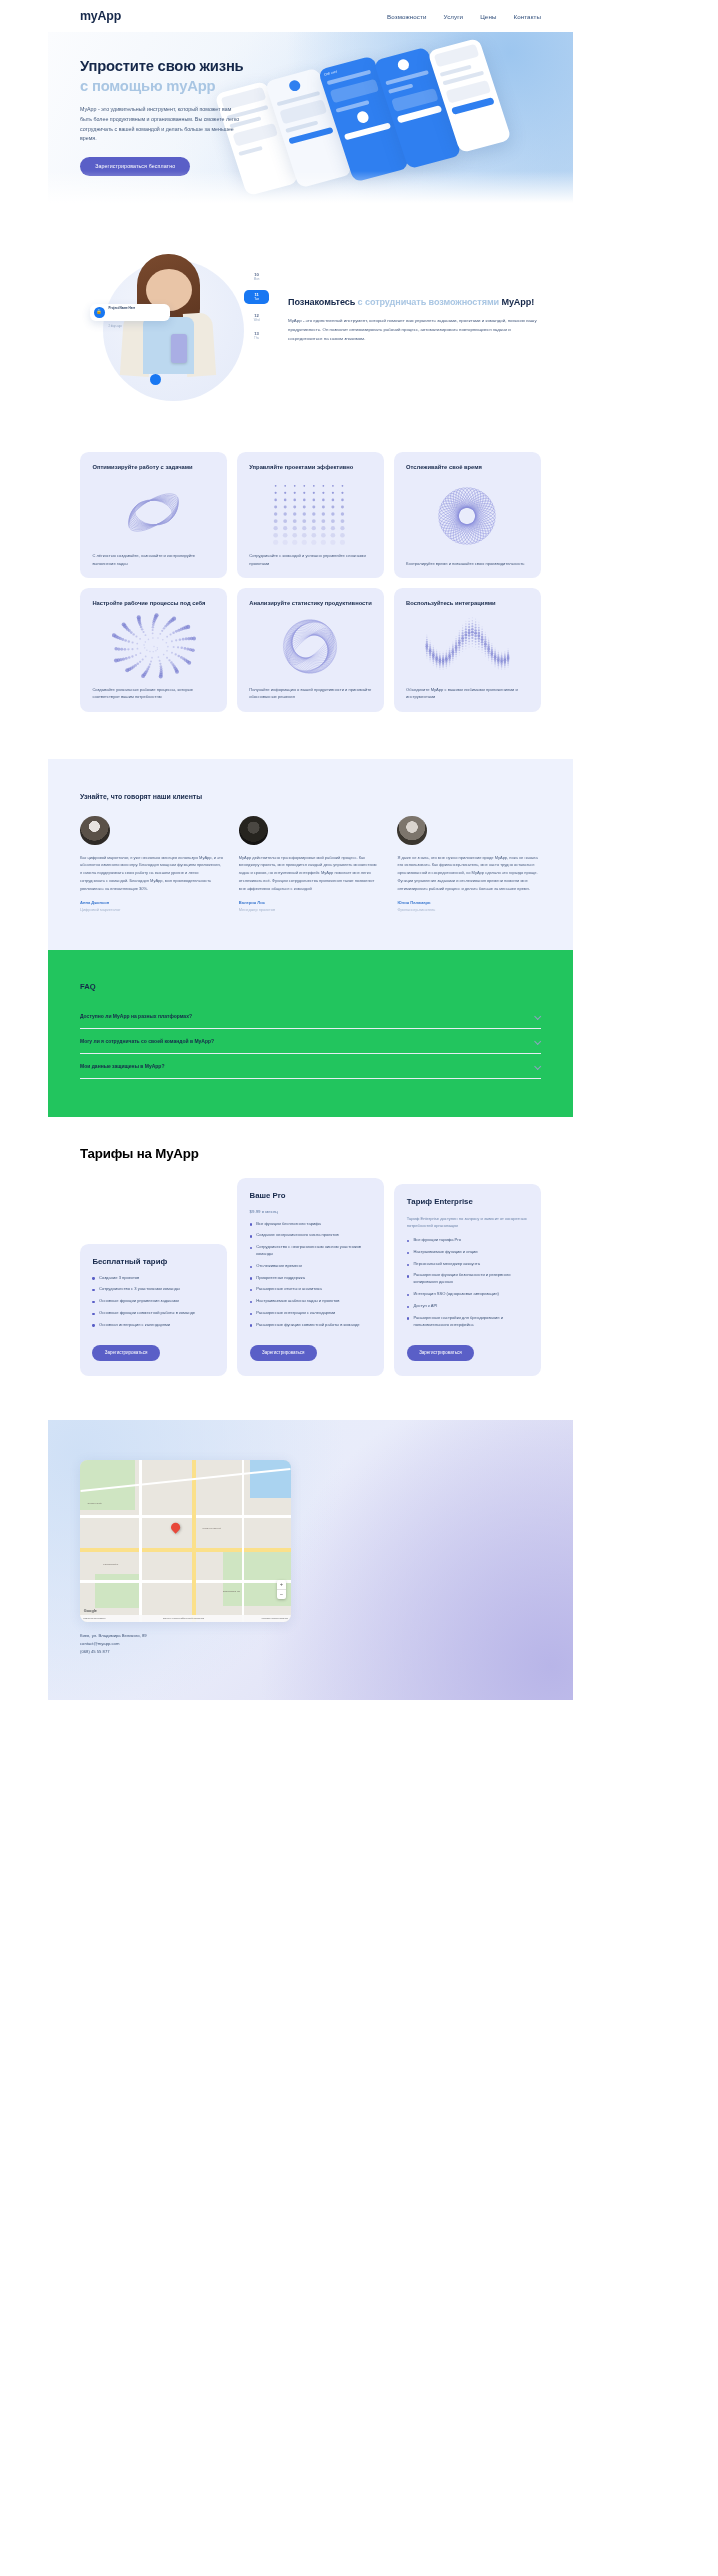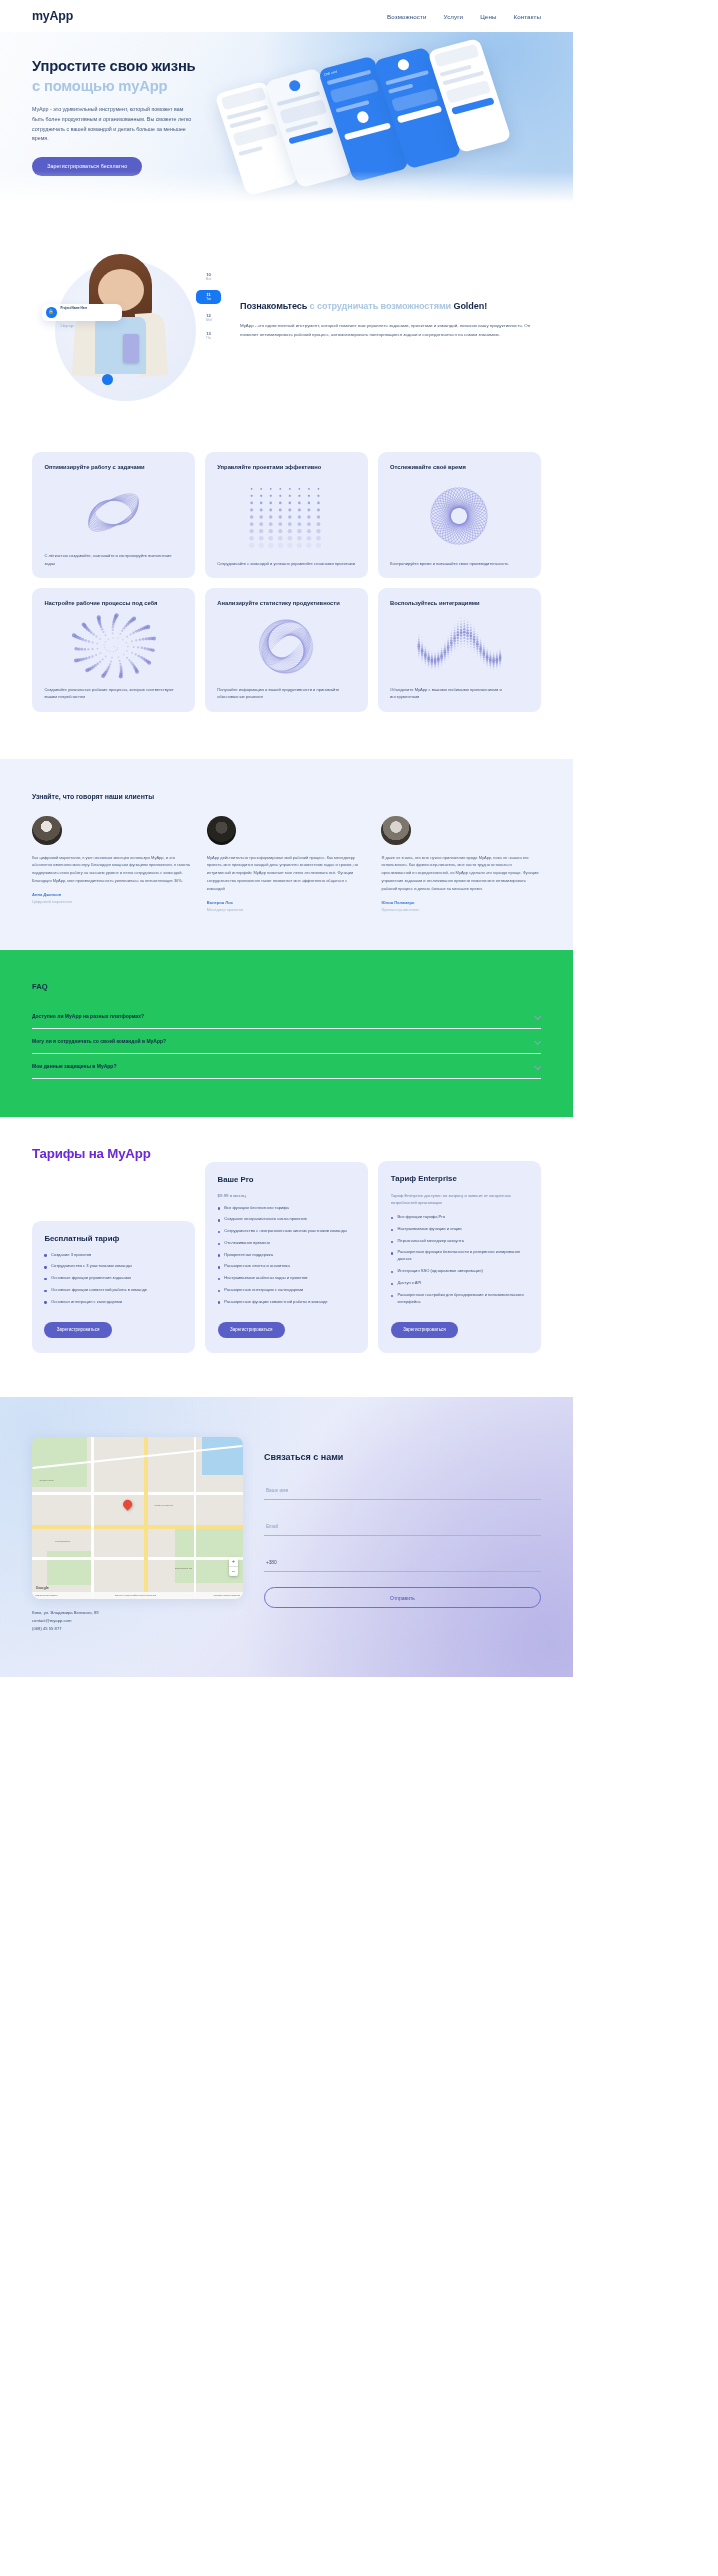--- a/index.html
+++ b/index.html
@@ -3,21 +3,21 @@
 <meta charset="utf-8">
 <style>
   * { box-sizing: border-box; margin: 0; padding: 0; }
   html, body {
     width: 718px;
     font-family: "Liberation Sans", sans-serif;
     background: #ffffff;
     color: #1b2a4a;
     -webkit-font-smoothing: antialiased;
   }
-  .page { width: 573px; position: relative; overflow: hidden; }
+  .page { width: 573px; position: relative; overflow: hidden; padding-left: 48px; }
 
   
   .header {
     height: 32px;
     display: flex;
     align-items: center;
     justify-content: space-between;
     padding: 0 32px;
     background: #ffffff;
     position: relative;
@@ -227,21 +227,21 @@
   .chev { width:6.7px; height:6.7px; position:relative; flex:0 0 6.7px; }
   .chev:before {
     content:""; position:absolute; left:0.5px; top:1.3px;
     width:4.4px; height:4.4px;
     border-right:0.9px solid #8ea3c0; border-bottom:0.9px solid #8ea3c0;
     transform:rotate(45deg);
   }
 
   
   .pricing { padding:29px 32px 44px; background:#ffffff; }
-  .pricing h2 { font-size:13.3px; font-weight:700; color:#6d28d9; letter-spacing:-0.2px;}
+  .pricing h2 { font-size:13.3px; font-weight:700; color:#000000; margin-bottom:17px; letter-spacing:-0.2px;}
   .price-row { display:flex; gap:10.5px; align-items:flex-end; }
   .price-card {
     flex:1; background:#e9ecfb; border-radius:8.6px; padding:13.3px 12.4px 15.2px;
     display:flex; flex-direction:column;
   }
   .price-card h3 { font-size:7.8px; font-weight:700; color:#16284a; margin-bottom:8.6px; }
   .price-amt { font-size:4.4px; color:#5f7aa3; margin-bottom:6.7px; }
   .price-desc { font-size:4.1px; line-height:1.8; color:#6e86ab; margin-bottom:7.6px; }
   .price-card ul { list-style:none; flex:1; }
   .price-card li {
@@ -405,21 +405,21 @@
             <div class="d">Wed</div>
           </div>
         <div class="day">
             <div class="n">13</div>
             <div class="d">Thu</div>
           </div>
       </div>
       <div class="badge-b"></div>
     </div>
     <div class="intro-copy">
-      <h2><span>Познакомьтесь </span><span class="muted">с сотрудничать возможностями </span><span>Golden!</span></h2>
+      <h2><span>Познакомьтесь </span><span class="muted">с сотрудничать возможностями </span><span>MyApp!</span></h2>
       <p>MyApp - это единственный инструмент, который поможет вам управлять задачами, проектами и командой, повысив вашу продуктивность. Он позволит оптимизировать рабочий процесс, автоматизировать повторяющиеся задачи и сосредоточиться на самом значимом.</p>
     </div>
   </section>
 
   <section class="features">
     <div class="feat-row">
 
       <div class="card">
         <h3>Оптимизируйте работу с задачами</h3>
         <div class="art">
@@ -1189,23 +1189,16 @@
           <span>Условия использования</span>
         </div>
       </div>
       <div class="contact-addr">
         <div>Киев, ул. Владимира Великого, 89</div>
         <a href="#">contact@myapp.com</a>
         <div>(068) 45 55 877</div>
       </div>
     </div>
 
-    <div class="contact-form">
-      <h2>Связаться с нами</h2>
-      <input class="field" type="text" placeholder="Ваше имя" style="">
-      <input class="field" type="email" placeholder="Email" style="">
-      <input class="field" type="tel" id="phone-field" value="+380" style="">
-      <button class="btn-submit">Отправить</button>
-    </div>
   </section>
 
 </div>
 
 
 </body></html>

